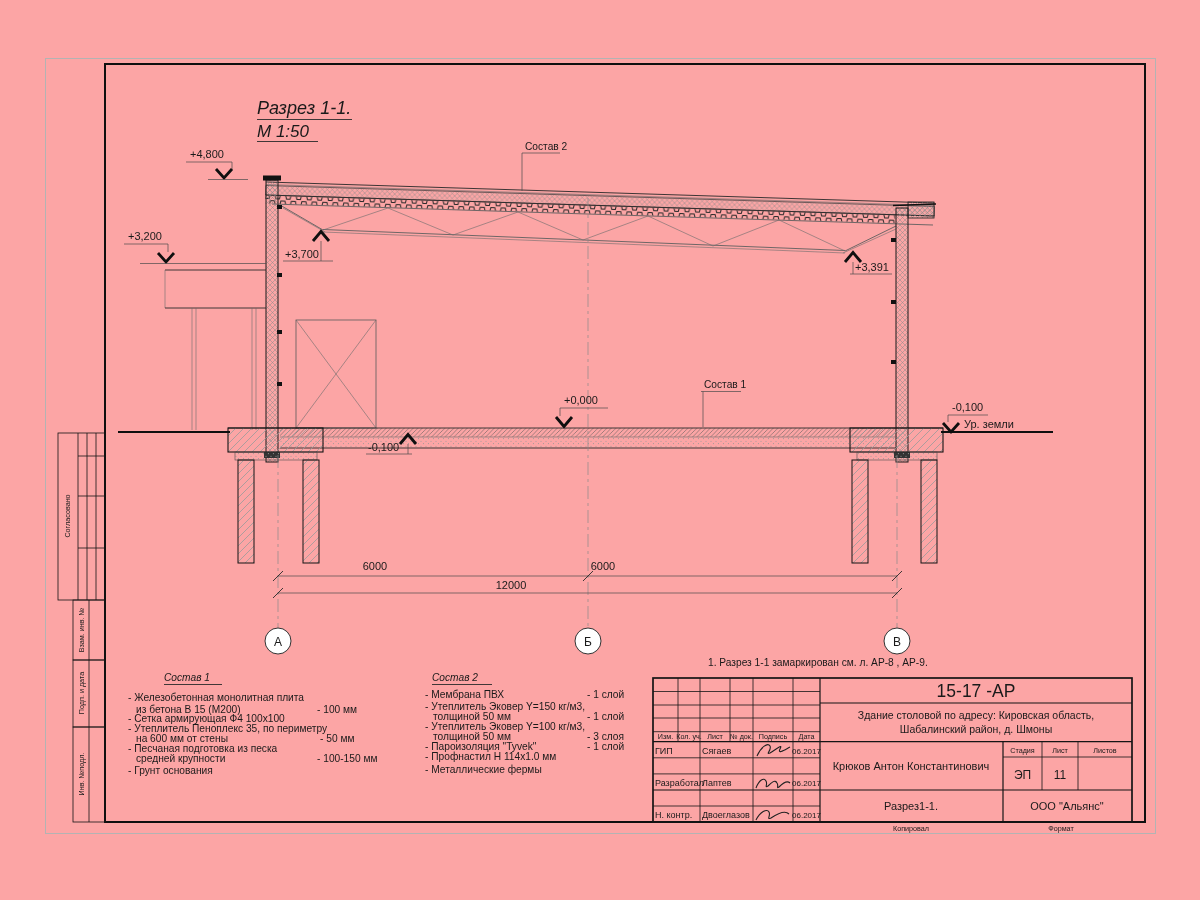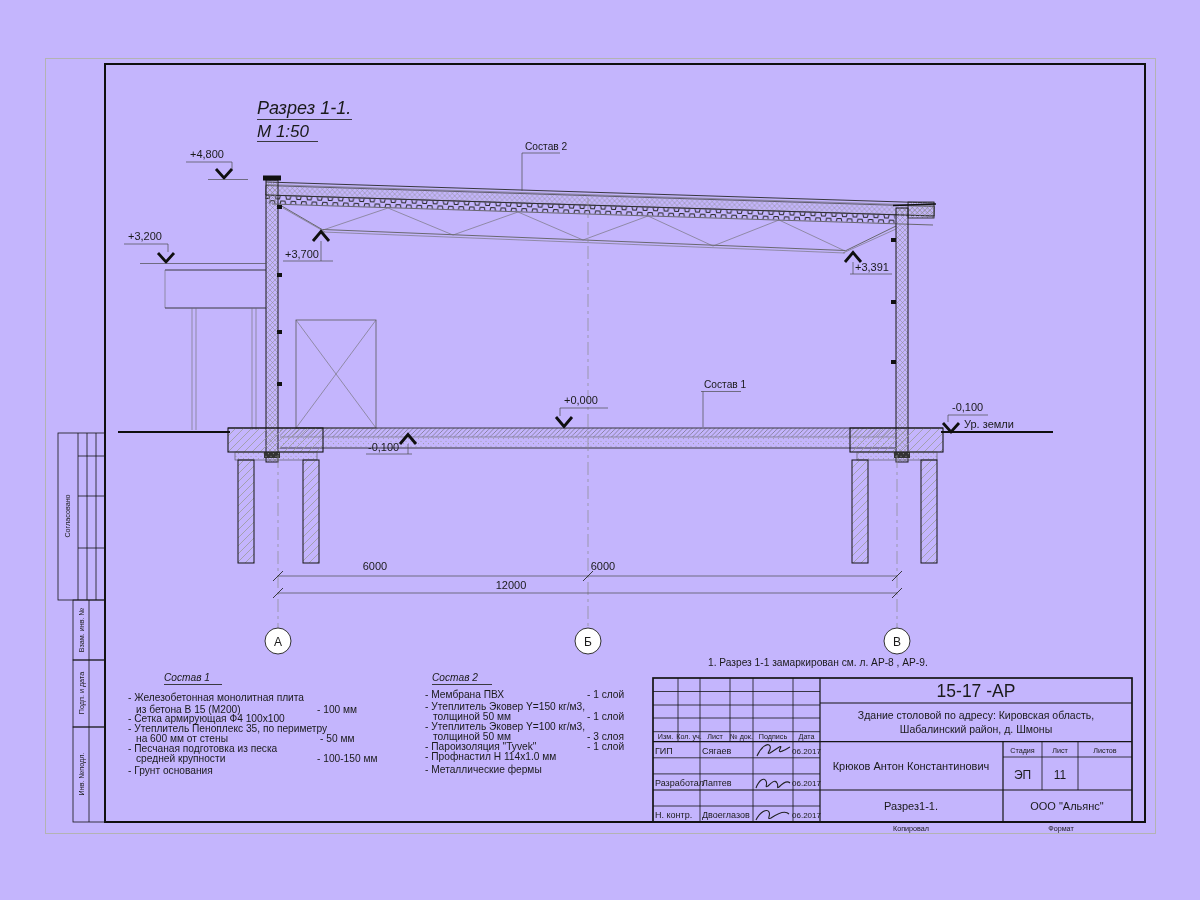--- a/index.html
+++ b/index.html
@@ -1,16 +1,16 @@
 <!DOCTYPE html>
 <html><head>
 <meta charset="utf-8">
 <style>
   html,body{margin:0;padding:0;background:#ffffff;}
-  .page{position:relative;width:1200px;height:900px;background:#c4b5fd;overflow:hidden;}
+  .page{position:relative;width:1200px;height:900px;background:#fca5a5;overflow:hidden;}
   svg{position:absolute;left:0;top:0;}
   text{fill:#1a1a1a;font-family:"Liberation Sans",sans-serif;}
   .outer{fill:none;stroke:#b3b3b3;stroke-width:1;}
   .frame{fill:none;stroke:#0f0f0f;stroke-width:2;}
   .ln{stroke:#2a2a2a;stroke-width:0.9;fill:none;}
   .lnb{stroke:#0f0f0f;stroke-width:1.7;fill:none;}
   .thin{stroke:#6b6b6b;stroke-width:0.6;fill:none;}
   .tr{stroke:#5f5f5f;stroke-width:0.9;fill:none;}
   .dash{stroke:#8a8a8a;stroke-width:0.7;fill:none;stroke-dasharray:13 4 3 4;}
   .arrow{stroke:#0f0f0f;stroke-width:2.8;fill:none;}

